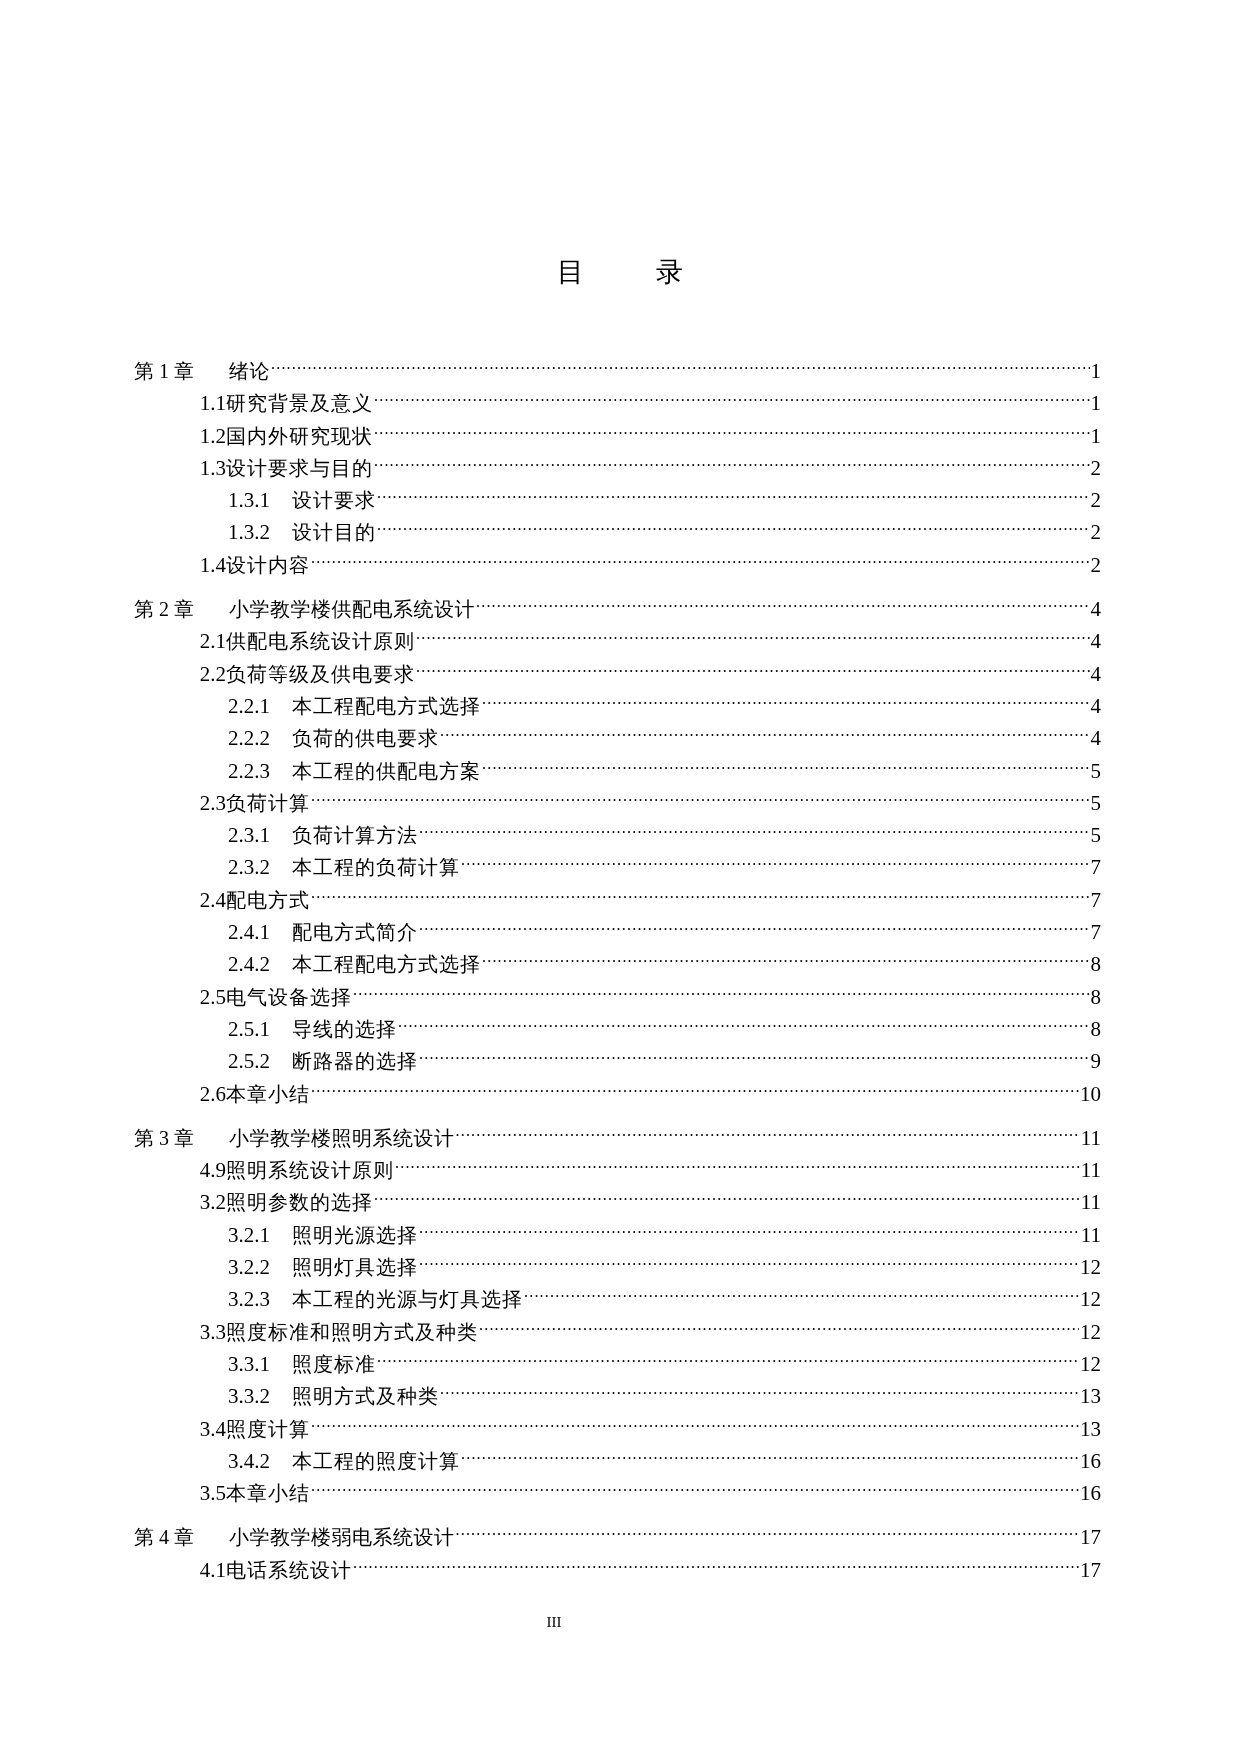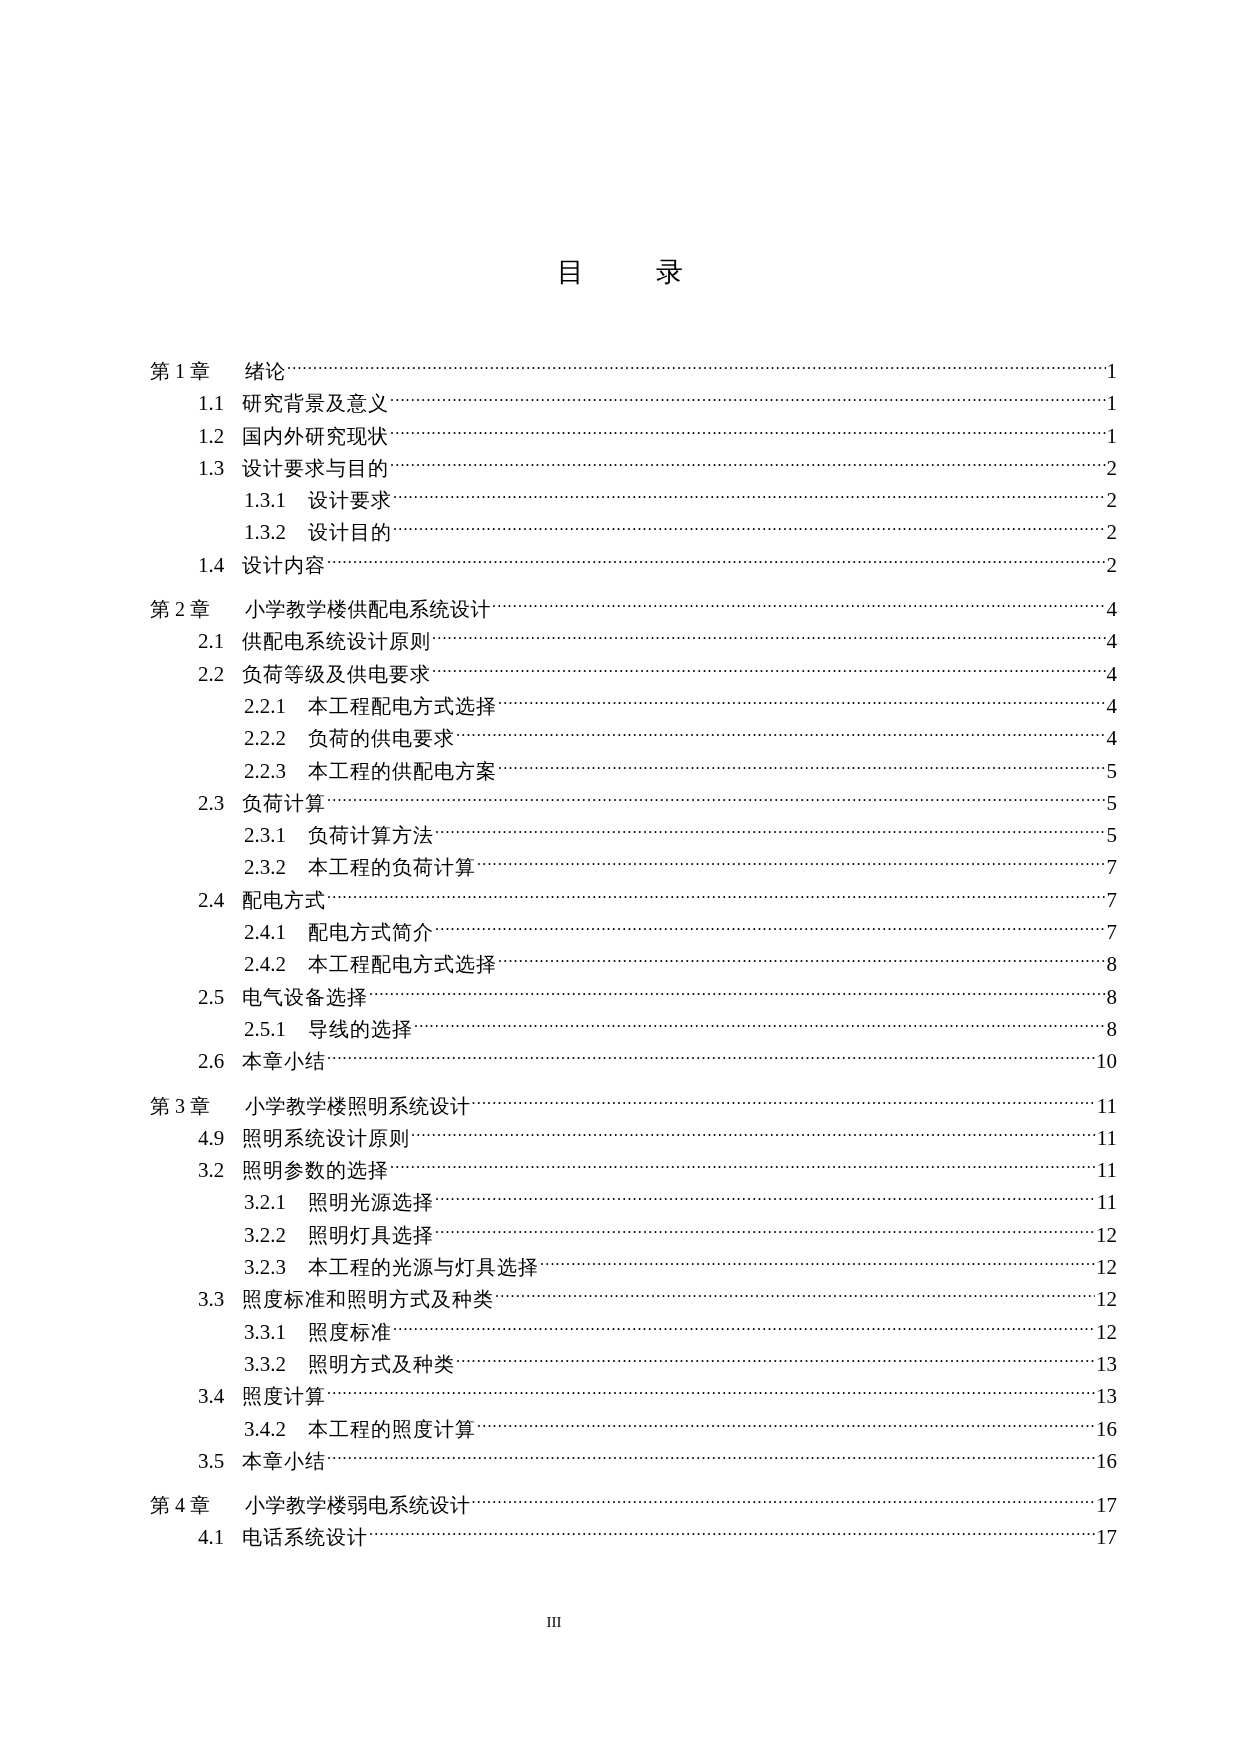--- a/index.html
+++ b/index.html
@@ -5,32 +5,32 @@
   html, body { margin: 0; padding: 0; background: #ffffff; }
   body {
     width: 1240px; height: 1754px; position: relative; overflow: hidden;
     font-family: "Liberation Serif", "DejaVu Serif", serif; color: #000;
   }
   .title {
     position: absolute; top: 250px; left: 0; width: 1240px;
     text-align: center; font-family: "DejaVu Sans", sans-serif;
     font-size: 27px; letter-spacing: 72px; text-indent: 72px; line-height: 44px;
   }
-  .toc { position: absolute; top: 346px; left: 150px; width: 967px; }
+  .toc { position: absolute; top: 346px; left: 134px; width: 967px; }
   .row {
     display: flex; align-items: baseline; height: 32.3px; line-height: 32.3px;
     font-size: 21px; white-space: nowrap;
   }
   .row.chapter { margin-top: 12px; font-family: "DejaVu Sans", sans-serif; font-size: 20px; }
   .row.chapter:first-child { margin-top: 0; }
   .row.l2 { padding-left: 48px; }
   .row.l3 { padding-left: 94px; }
   .num { display: inline-block; }
   .row.chapter .num { width: 95px; font-family: "Liberation Serif", serif; }
-  .row.l2 .num { width: 44px; }
+  .row.l2 .num { width: 44px; text-align: right; }
   .row.l3 .num { width: 64px; }
   .label { font-family: "DejaVu Sans", sans-serif; font-weight: 300; letter-spacing: 1px; font-size: 20px; }
   .row.chapter .label { letter-spacing: 0.5px; }
   .leader {
     flex: 1; overflow: hidden; margin: 0 1px; position: relative; height: 32px;
   }
   .leader::after {
     content: "................................................................................................................................................................................................................................................................................................";
     position: absolute; left: 0; bottom: 6px; letter-spacing: 1.2px; font-size: 16px; line-height: 16px;
     font-family: "Liberation Serif", serif;
@@ -166,20 +166,26 @@
       <span class="label">电气设备选择</span>
       <span class="leader"></span>
       <span class="page">8</span>
     </div>
     <div class="row l3">
       <span class="num">2.5.1</span>
       <span class="label">导线的选择</span>
       <span class="leader"></span>
       <span class="page">8</span>
     </div>
+    <div class="row l3">
+      <span class="num">2.5.2</span>
+      <span class="label">断路器的选择</span>
+      <span class="leader"></span>
+      <span class="page">9</span>
+    </div>
     <div class="row l2">
       <span class="num">2.6</span>
       <span class="label">本章小结</span>
       <span class="leader"></span>
       <span class="page">10</span>
     </div>
     <div class="row chapter">
       <span class="num">第 3 章</span>
       <span class="label">小学教学楼照明系统设计</span>
       <span class="leader"></span>

